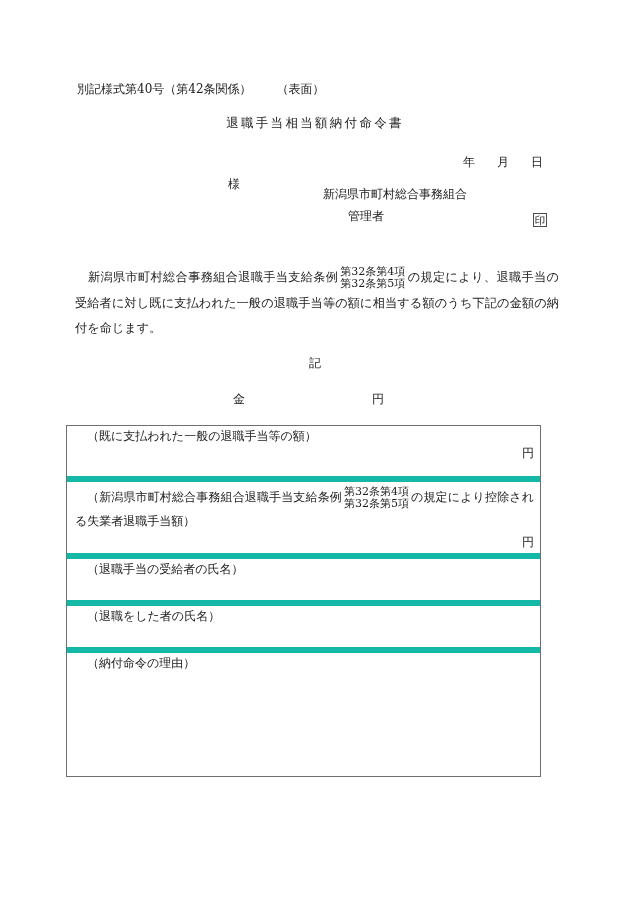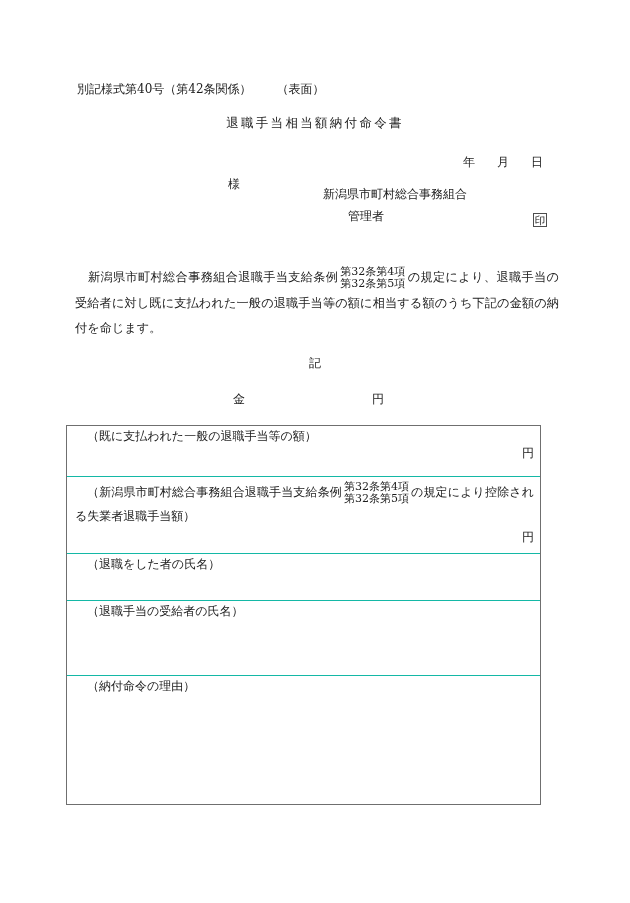--- a/index.html
+++ b/index.html
@@ -102,27 +102,27 @@
     border: 1px solid #6f6f6f;
     box-sizing: content-box;
     background: #ffffff;
   }
   .form-row {
     box-sizing: border-box;
     padding: 3px 6px 0 8px;
     overflow: hidden;
   }
   .form-row + .form-row {
-    border-top: 1px solid #14b8a6;
+    border-top: 6px solid #14b8a6;
   }
   .row-h1 { height: 50px; }
   .row-h2 { height: 77px; }
   .row-h3 { height: 47px; }
   .row-h4 { height: 47px; }
-  .row-h5 { height: 129px; margin-top: 28px; }
+  .row-h5 { height: 129px; }
 
   .cell-label {
     text-indent: 12px;
     line-height: 15px;
   }
   .cell-text {
     text-indent: 12px;
     line-height: 24px;
     text-align: justify;
   }
@@ -173,26 +173,26 @@
       <div class="cell-unit">円</div>
     </div>
 
     <div class="form-row row-h2">
       <div class="cell-text">
         <span>（新潟県市町村総合事務組合退職手当支給条例</span><span class="clause-stack"><span>第32条第4項</span><br><span>第32条第5項</span></span><span>の規定により控除される失業者退職手当額）</span>
       </div>
       <div class="cell-unit">円</div>
     </div>
 
+    <div class="form-row row-h4">
+      <div class="cell-label">（退職手当の受給者の氏名）</div>
+    </div>
+
     <div class="form-row row-h3">
       <div class="cell-label">（退職をした者の氏名）</div>
-    </div>
-
-    <div class="form-row row-h4">
-      <div class="cell-label">（退職手当の受給者の氏名）</div>
     </div>
 
     <div class="form-row row-h5">
       <div class="cell-label">（納付命令の理由）</div>
     </div>
 
   </div>
 
 </div>
 

